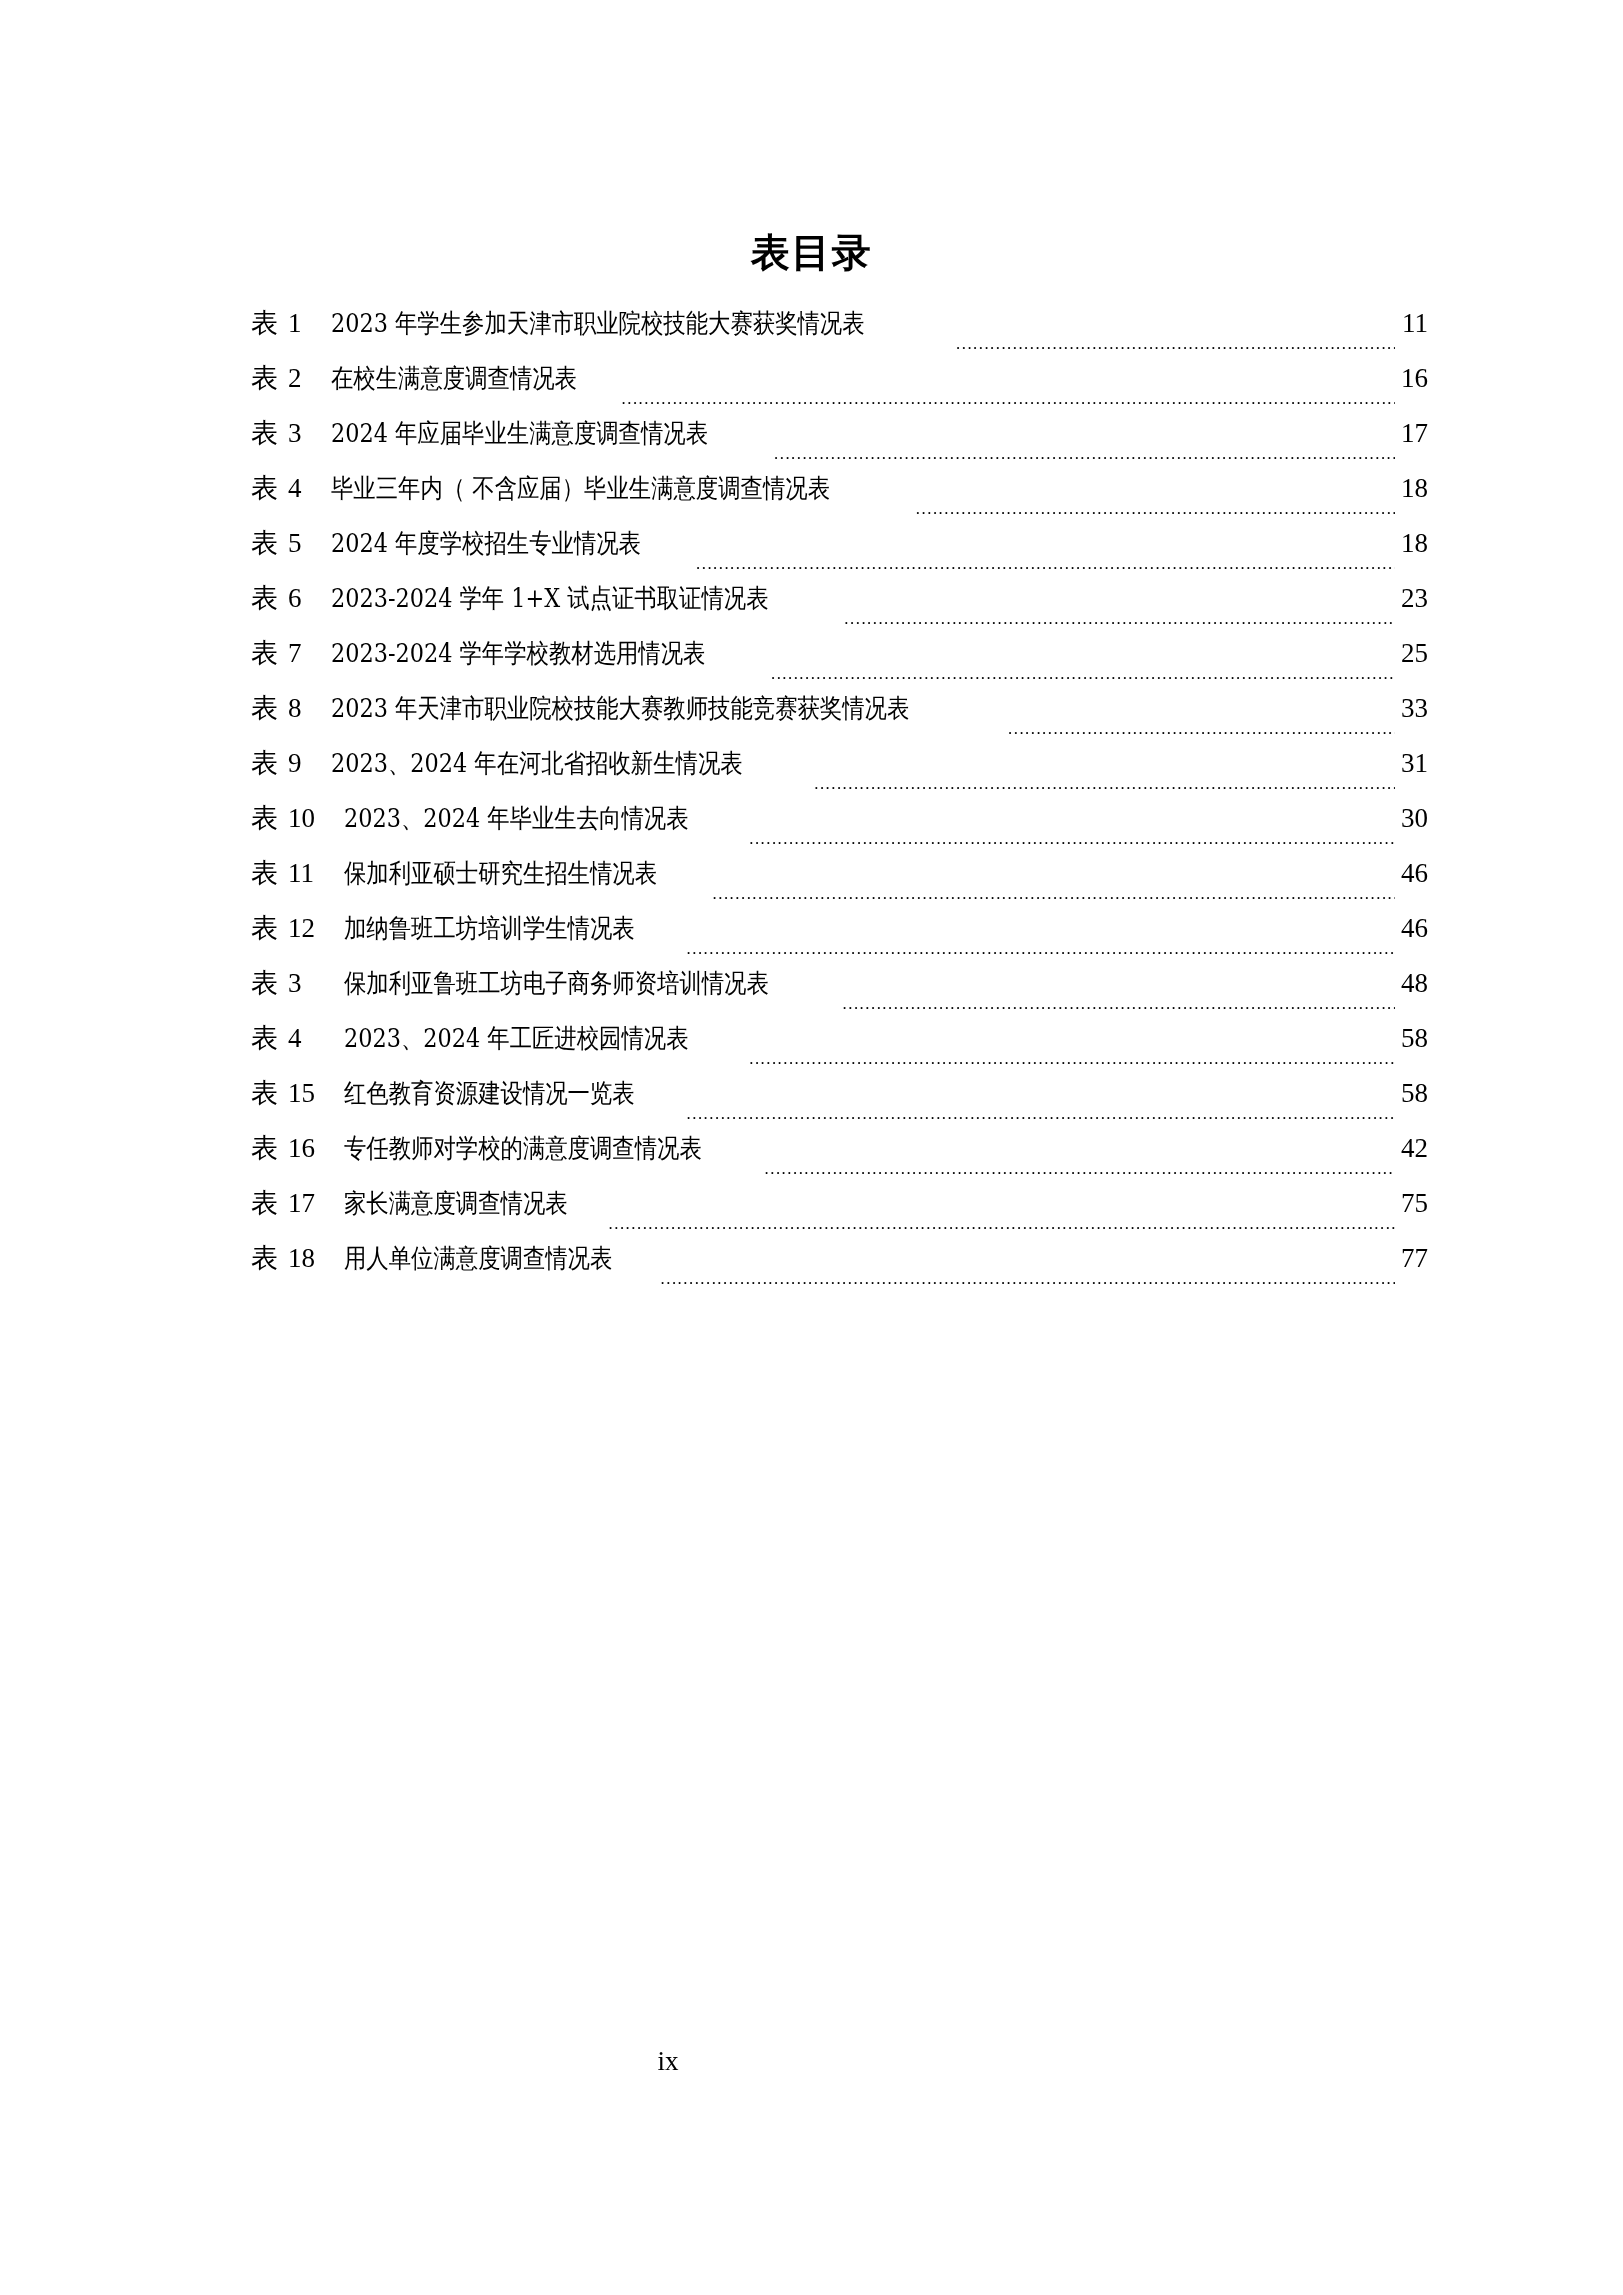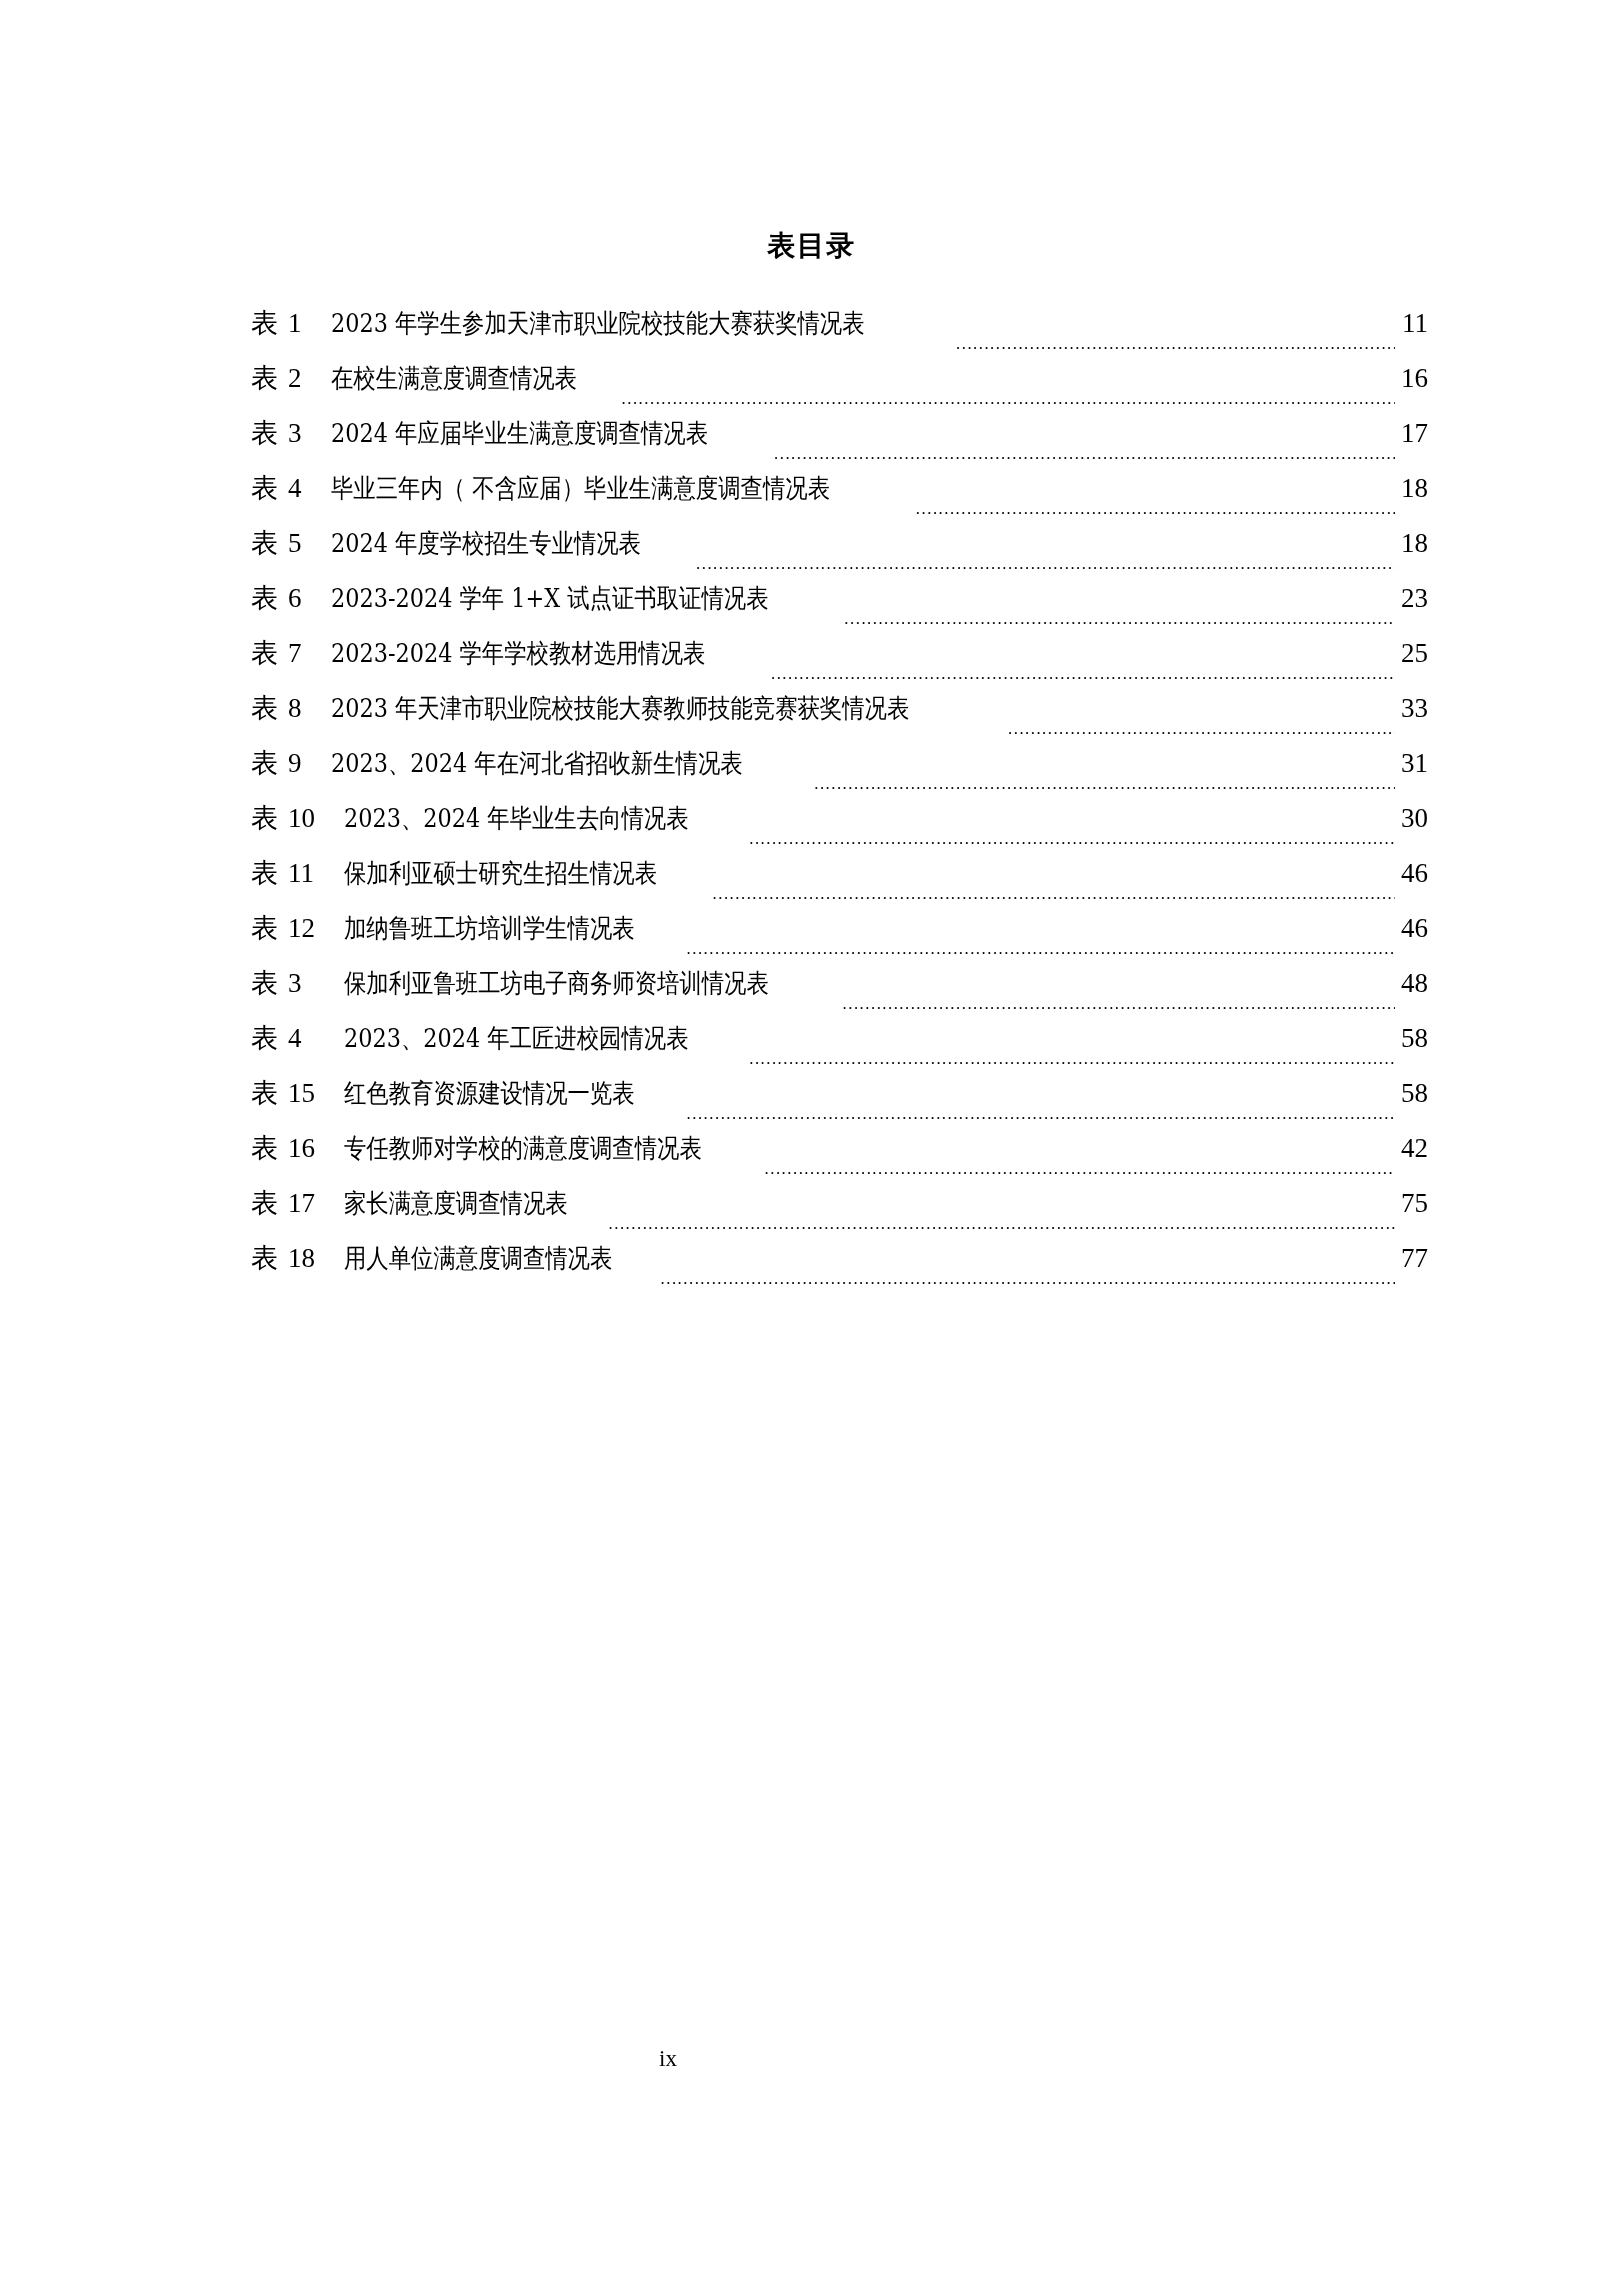--- a/index.html
+++ b/index.html
@@ -16,21 +16,21 @@
       font-family: "Liberation Serif", "DejaVu Serif", serif;
     }
     .page-title {
       position: absolute;
       left: 0;
       width: 1623px;
       top: 204px;
       text-align: center;
       font-family: "DejaVu Sans", "Liberation Sans", sans-serif;
       font-weight: bold;
-      font-size: 28px;
+      font-size: 39px;
       line-height: 46px;
       letter-spacing: 1.5px;
     }
     .toc {
       position: absolute;
       left: 251px;
       top: 304px;
       width: 1177px;
     }
     .toc-row {
@@ -88,21 +88,21 @@
       text-align: right;
       min-width: 30px;
     }
     .page-footer {
       position: absolute;
       left: 0;
       width: 1336px;
       top: 2046px;
       text-align: center;
       font-family: "Liberation Serif", serif;
-      font-size: 23px;
+      font-size: 27px;
     }
   </style>
 </head>
 <body>
 
 <div>
 
   <h1 class="page-title">表目录</h1>
 
   <div class="toc">

